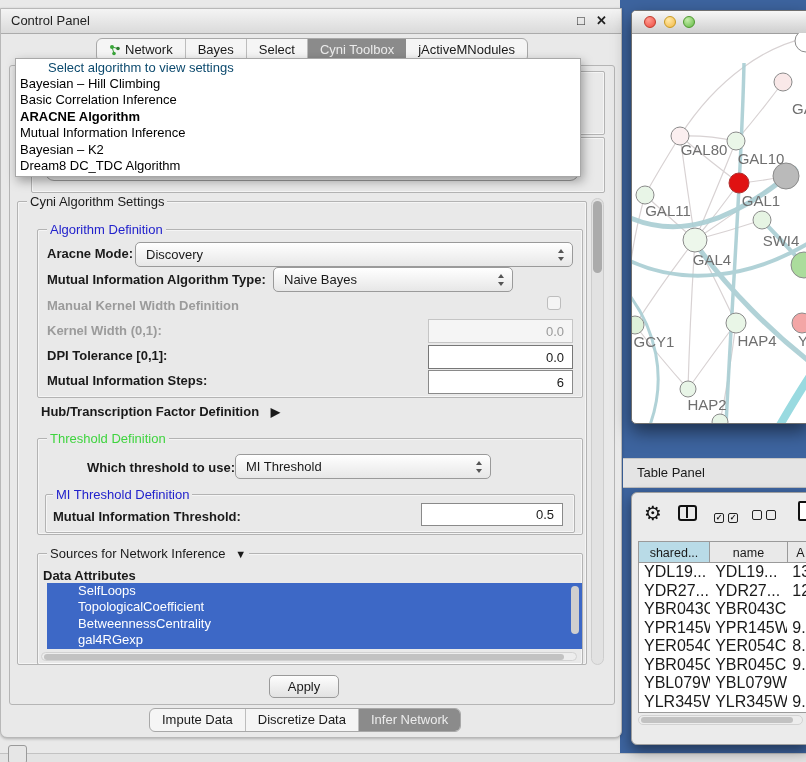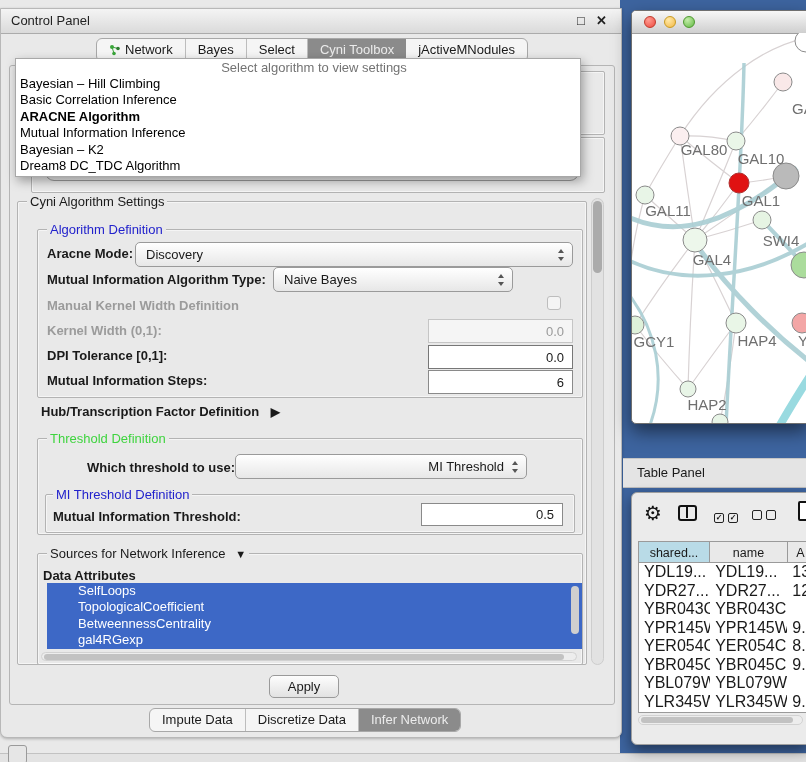--- a/index.html
+++ b/index.html
@@ -50,21 +50,21 @@
 
   .field{background:#fff;border:1px solid #8a8a8a;box-sizing:border-box;display:flex;
        align-items:center;justify-content:flex-end;padding:0 8px;font-size:13px;}
   .field.disabled{background:#f5f5f5;color:#9a9a9a;border-color:#c5c5c5;}
 
   .checkbox{width:14px;height:14px;border:1px solid #bdbdbd;border-radius:3px;background:#f4f4f4;box-sizing:border-box;}
 
   
   .popup{left:14px;top:49px;width:564px;height:117px;background:#fff;border:1px solid #a8a8a8;
        box-shadow:2px 4px 10px rgba(0,0,0,.35);z-index:40;}
-  .popup .ph{display:block;text-align:center;color:#737373;font-size:13px;line-height:17px;padding-left:32px;}
+  .popup .ph{display:block;text-align:left;color:#0c4a6e;font-size:13px;line-height:17px;padding-left:32px;}
   .popup .opt{display:block;padding-left:4px;font-size:13px;line-height:16.4px;color:#000;}
   .popup .opt.bold{font-weight:bold;}
 
   
   .vtrack{background:#e2e2e2;border:1px solid #cdcdcd;border-radius:7px;box-sizing:border-box;}
   .vthumb{position:absolute;left:1px;width:9px;background:#ababab;border-radius:5px;}
   .htrack{background:#ededed;border:1px solid #d2d2d2;border-radius:5px;box-sizing:border-box;}
   .hthumb{position:absolute;top:1px;height:6px;background:#c2c2c2;border-radius:3px;}
 
   
@@ -216,21 +216,21 @@
 
     <span class="abs lab" style="left:40px;top:395px;">
       <span>Hub/Transcription Factor Definition</span>
       <span style="margin-left:8px;font-size:12px;">▶</span>
     </span>
 
     <div class="abs gbox" style="left:36px;top:429px;width:544px;height:95px;"></div>
     <span class="abs glegend green" style="left:46px;top:422px;">Threshold Definition</span>
 
     <span class="abs lab" style="left:86px;top:451px;">Which threshold to use:</span>
-    <div class="abs combo" style="left:234px;top:445px;width:292px;height:25px;justify-content:flex-end;">
+    <div class="abs combo" style="left:234px;top:445px;width:256px;height:25px;">
       <span>MI Threshold</span>
       <span class="arrows"></span>
     </div>
 
     <div class="abs gbox" style="left:44px;top:485px;width:528px;height:37px;"></div>
     <span class="abs glegend blue" style="left:52px;top:478px;">MI Threshold Definition</span>
 
     <span class="abs lab" style="left:52px;top:500px;">Mutual Information Threshold:</span>
     <div class="abs field" style="left:420px;top:494px;width:142px;height:23px;">
       <span>0.5</span>

